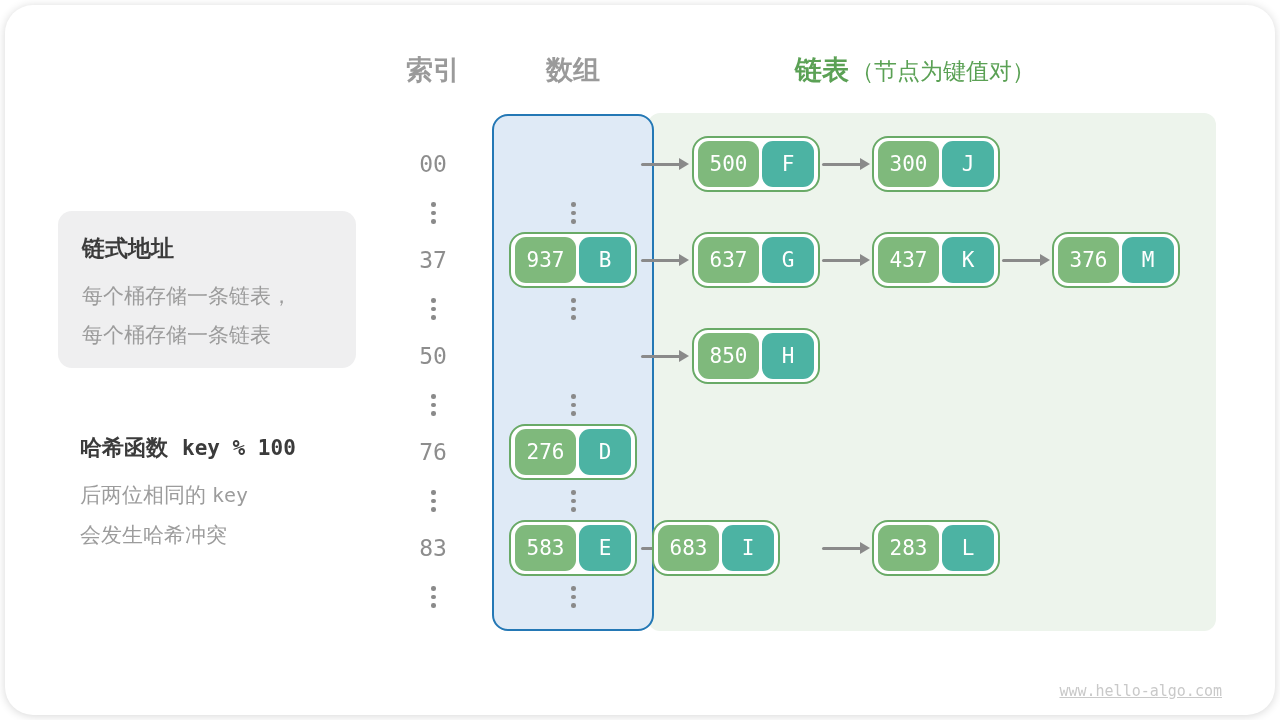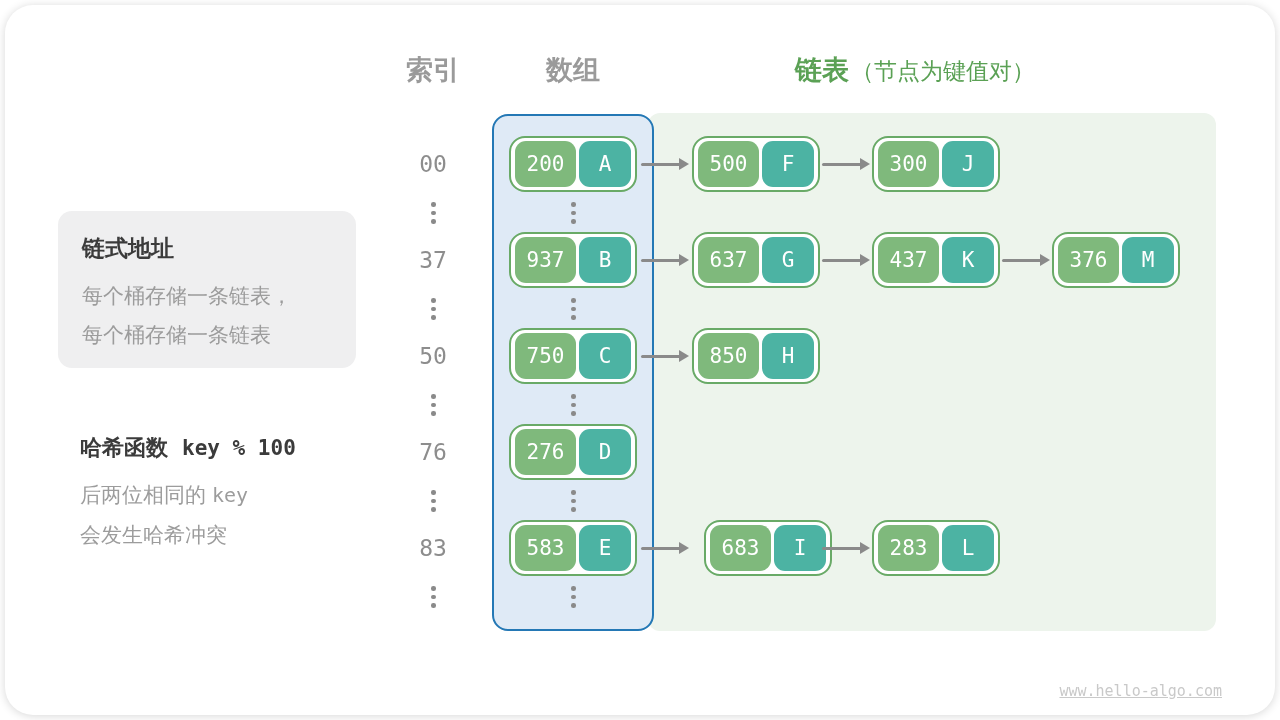--- a/index.html
+++ b/index.html
@@ -148,24 +148,20 @@
       <i></i>
       <i></i>
       <i></i>
     </div>
   <div class="vdots" style="left:571px;top:586px">
       <i></i>
       <i></i>
       <i></i>
     </div>
 
-  <div class="node" style="left:509px;top:136px">
-    <span class="pill key">200</span>
-    <span class="pill val">A</span>
-  </div>
   <div class="arrow" style="left:641px;top:158px">
       <span class="line"></span>
     </div>
   <div class="node" style="left:692px;top:136px">
     <span class="pill key">500</span>
     <span class="pill val">F</span>
   </div>
   <div class="arrow" style="left:822px;top:158px">
       <span class="line"></span>
     </div>
@@ -193,45 +189,41 @@
     <span class="pill val">K</span>
   </div>
   <div class="arrow" style="left:1002px;top:254px">
       <span class="line"></span>
     </div>
   <div class="node" style="left:1052px;top:232px">
     <span class="pill key">376</span>
     <span class="pill val">M</span>
   </div>
 
-  <div class="node" style="left:509px;top:328px">
-    <span class="pill key">750</span>
-    <span class="pill val">C</span>
-  </div>
   <div class="arrow" style="left:641px;top:350px">
       <span class="line"></span>
     </div>
   <div class="node" style="left:692px;top:328px">
     <span class="pill key">850</span>
     <span class="pill val">H</span>
   </div>
 
   <div class="node" style="left:509px;top:424px">
     <span class="pill key">276</span>
     <span class="pill val">D</span>
   </div>
 
   <div class="node" style="left:509px;top:520px">
     <span class="pill key">583</span>
     <span class="pill val">E</span>
   </div>
   <div class="arrow" style="left:641px;top:542px">
       <span class="line"></span>
     </div>
-  <div class="node" style="left:704px;top:520px">
+  <div class="node" style="left:652px;top:520px">
     <span class="pill key">683</span>
     <span class="pill val">I</span>
   </div>
   <div class="arrow" style="left:822px;top:542px">
       <span class="line"></span>
     </div>
   <div class="node" style="left:872px;top:520px">
     <span class="pill key">283</span>
     <span class="pill val">L</span>
   </div>

